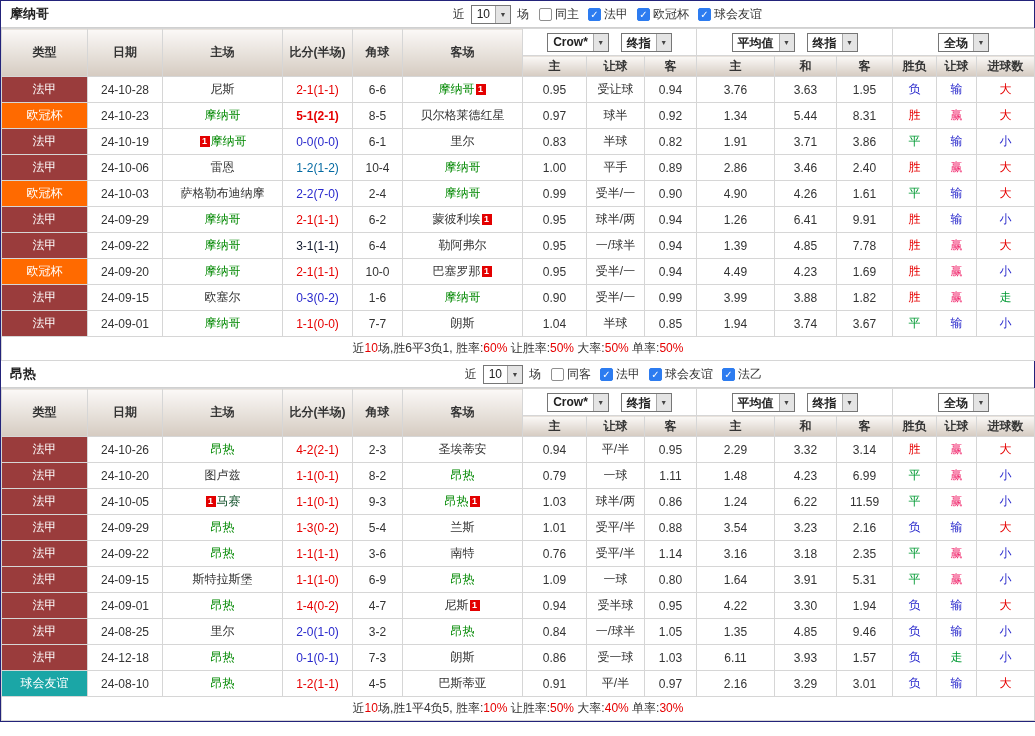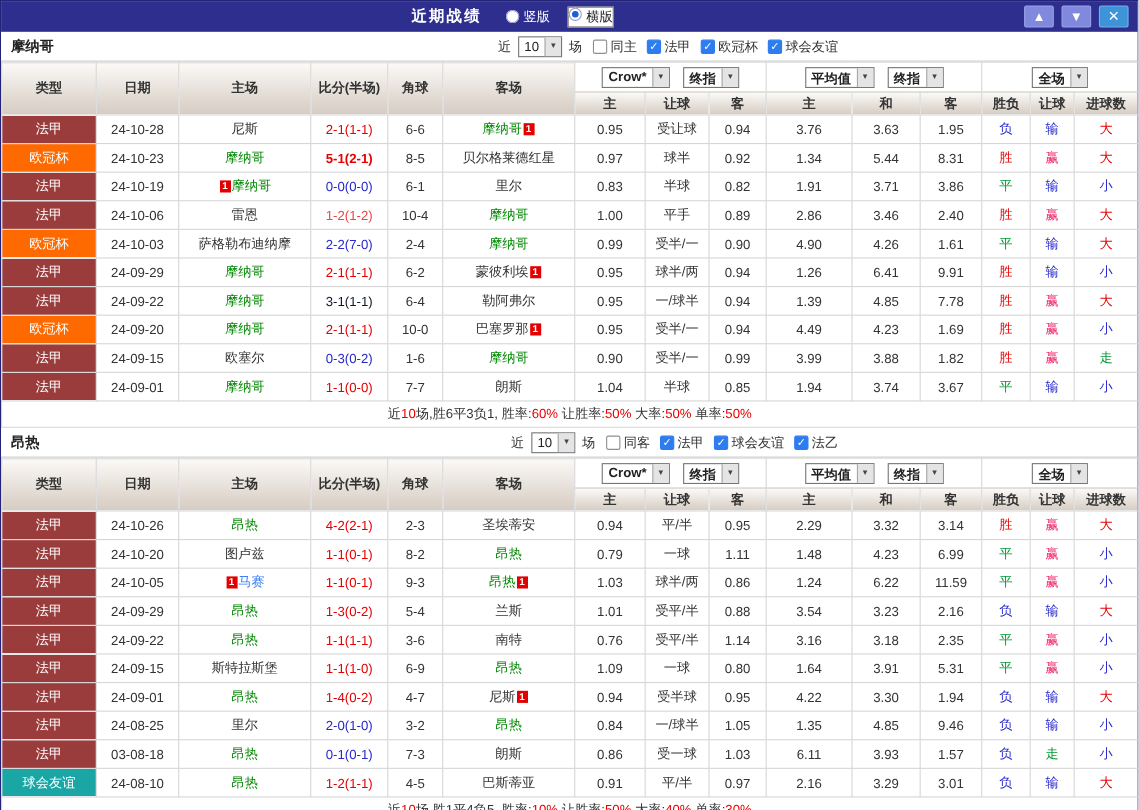--- a/index.html
+++ b/index.html
@@ -47,40 +47,20 @@
   tbody td { height:26px; color:#333; background:#fff; }
   tfoot td { height:24px; background:#fff; }
   .card { display:inline-block; background:#e30000; color:#fff; font-size:9px; font-weight:bold; line-height:11px;
           width:10px; height:11px; margin:0 1px; vertical-align:1px; }
 </style>
 </head>
 <body>
 
 <div class="panel">
 
-  <div class="topbar">
-    <div class="sp"></div>
-    <span class="tb-title">近期战绩</span>
-    <div class="radio-group">
-        <span class="radio">
-          <span class="dot"></span>
-          <span>竖版</span>
-        </span>
-        <span class="radio sel">
-          <span class="dot"></span>
-          <span>横版</span>
-        </span>
-      </div>
-    <div class="sp"></div>
-    <div class="win-buttons">
-      <div class="win-btn"><span>▲</span></div>
-      <div class="win-btn"><span>▼</span></div>
-      <div class="win-btn close"><span>✕</span></div>
-    </div>
-  </div>
 
   <div class="section">
     <div class="sec-head">
       <span class="team-name">摩纳哥</span>
       <div class="filters">
         <span>近</span>
         <span class="sel">
           <span class="txt">10</span>
           <span class="caret">▼</span>
         </span>
@@ -225,21 +205,21 @@
             <td>3.71</td>
             <td>3.86</td>
             <td style="color: rgb(0, 153, 51);">平</td>
             <td style="color: rgb(40, 40, 204);">输</td>
             <td style="color: rgb(40, 40, 204);">小</td>
           </tr>
           <tr>
             <td style="background: rgb(154, 60, 60); color: rgb(255, 255, 255);">法甲</td>
             <td>24-10-06</td>
             <td><span style="color: rgb(51, 51, 51);">雷恩</span></td>
-            <td style="color: #ef4444;">1-2(1-2)</td>
+            <td style="color: #0369a1;">1-2(1-2)</td>
             <td>10-4</td>
             <td><span style="color: rgb(0, 136, 0);">摩纳哥</span></td>
             <td>1.00</td>
             <td>平手</td>
             <td>0.89</td>
             <td>2.86</td>
             <td>3.46</td>
             <td>2.40</td>
             <td style="color: rgb(230, 0, 0);">胜</td>
             <td style="color: rgb(240, 37, 107);">赢</td>
@@ -488,21 +468,21 @@
             <td>1.48</td>
             <td>4.23</td>
             <td>6.99</td>
             <td style="color: rgb(0, 153, 51);">平</td>
             <td style="color: rgb(240, 37, 107);">赢</td>
             <td style="color: rgb(40, 40, 204);">小</td>
           </tr>
           <tr>
             <td style="background: rgb(154, 60, 60); color: rgb(255, 255, 255);">法甲</td>
             <td>24-10-05</td>
-            <td><span class="card" style="background: rgb(227, 0, 0);">1</span><span style="color: #3b82f6;">马赛</span></td>
+            <td><span class="card" style="background: rgb(227, 0, 0);">1</span><span style="color: #14532d;">马赛</span></td>
             <td style="color: rgb(230, 0, 0);">1-1(0-1)</td>
             <td>9-3</td>
             <td><span style="color: rgb(0, 136, 0);">昂热</span><span class="card" style="background: rgb(227, 0, 0);">1</span></td>
             <td>1.03</td>
             <td>球半/两</td>
             <td>0.86</td>
             <td>1.24</td>
             <td>6.22</td>
             <td>11.59</td>
             <td style="color: rgb(0, 153, 51);">平</td>
@@ -589,21 +569,21 @@
             <td>1.05</td>
             <td>1.35</td>
             <td>4.85</td>
             <td>9.46</td>
             <td style="color: rgb(40, 40, 204);">负</td>
             <td style="color: rgb(40, 40, 204);">输</td>
             <td style="color: rgb(40, 40, 204);">小</td>
           </tr>
           <tr>
             <td style="background: rgb(154, 60, 60); color: rgb(255, 255, 255);">法甲</td>
-            <td>03-08-18</td>
+            <td>24-12-18</td>
             <td><span style="color: rgb(0, 136, 0);">昂热</span></td>
             <td style="color: rgb(40, 40, 204);">0-1(0-1)</td>
             <td>7-3</td>
             <td><span style="color: rgb(51, 51, 51);">朗斯</span></td>
             <td>0.86</td>
             <td>受一球</td>
             <td>1.03</td>
             <td>6.11</td>
             <td>3.93</td>
             <td>1.57</td>

